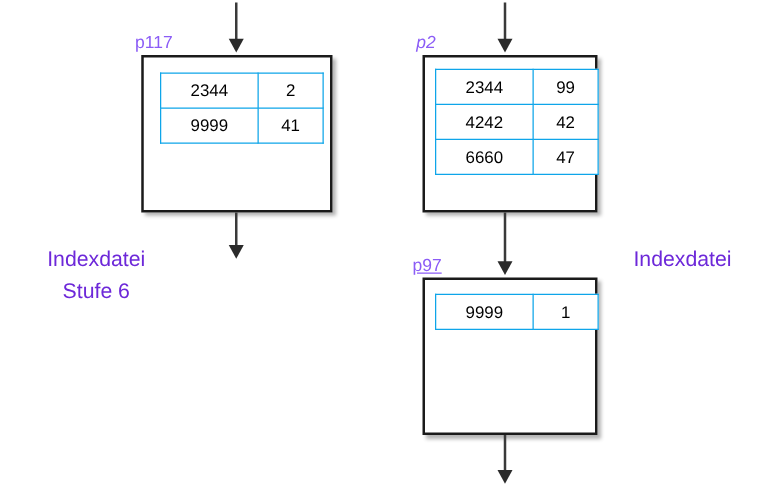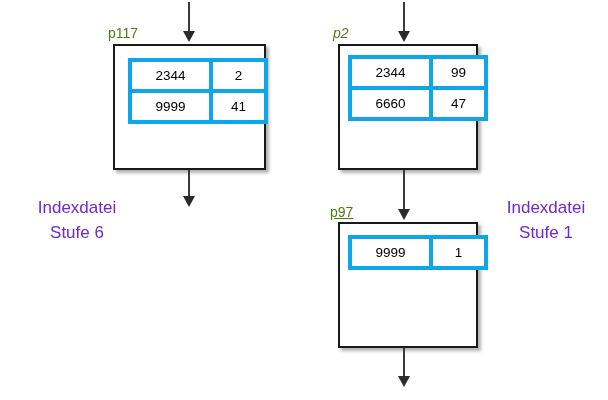--- a/index.html
+++ b/index.html
@@ -25,35 +25,35 @@
     background: #ffffff;
     border: 2px solid #1a1a1a;
     box-shadow: 3px 3px 3px rgba(0,0,0,0.30);
     box-sizing: border-box;
   }
 
   
   .node-label {
     position: absolute;
     font-size: 14px;
-    color: #4d7c0f;
+    color: #8b5cf6;
     letter-spacing: 0px;
     white-space: nowrap;
     line-height: 1;
   }
 
   
   .idx-table {
     position: absolute;
     border-collapse: collapse;
     background: #ffffff;
     table-layout: fixed;
   }
   .idx-table td {
-    border: 4px solid #0ea5e9;
+    border: 1px solid #0ea5e9;
     font-size: 13.5px;
     color: #000000;
     text-align: center;
     height: 27px;
     padding: 0 2px;
     line-height: 1;
   }
   .idx-table td.key  { width: 73px; }
   .idx-table td.ptr  { width: 47px; }
 
@@ -120,20 +120,24 @@
   <div class="node-label" style="left:333px; top:26px;font-style:italic;">p2</div>
   <div class="node" style="left:338px; top:44px; width:140px; height:126px;"></div>
 
   <table class="idx-table" style="left:348px; top:55px;">
     <tbody>
         <tr>
       <td class="key">2344</td>
       <td class="ptr">99</td>
     </tr>
     <tr>
+      <td class="key">4242</td>
+      <td class="ptr">42</td>
+    </tr>
+    <tr>
       <td class="key">6660</td>
       <td class="ptr">47</td>
     </tr>
   </tbody>
     </table>
 
   <div class="arrow-line" style="left:403px; top:170px; height:41px;"></div>
   <div class="arrow-head" style="left:398px; top:209px;"></div>
 
   <div class="node-label" style="left:330px; top:205px;text-decoration:underline;">p97</div>
@@ -146,16 +150,15 @@
       <td class="ptr">1</td>
     </tr>
   </tbody>
     </table>
 
   <div class="arrow-line" style="left:403px; top:348px; height:30px;"></div>
   <div class="arrow-head" style="left:398px; top:376px;"></div>
 
   <div class="caption" style="left:490px; top:196px; width:112px;">
     <div>Indexdatei</div>
-    <div>Stufe 1</div>
   </div>
 
 </div>
 
 </body></html>

